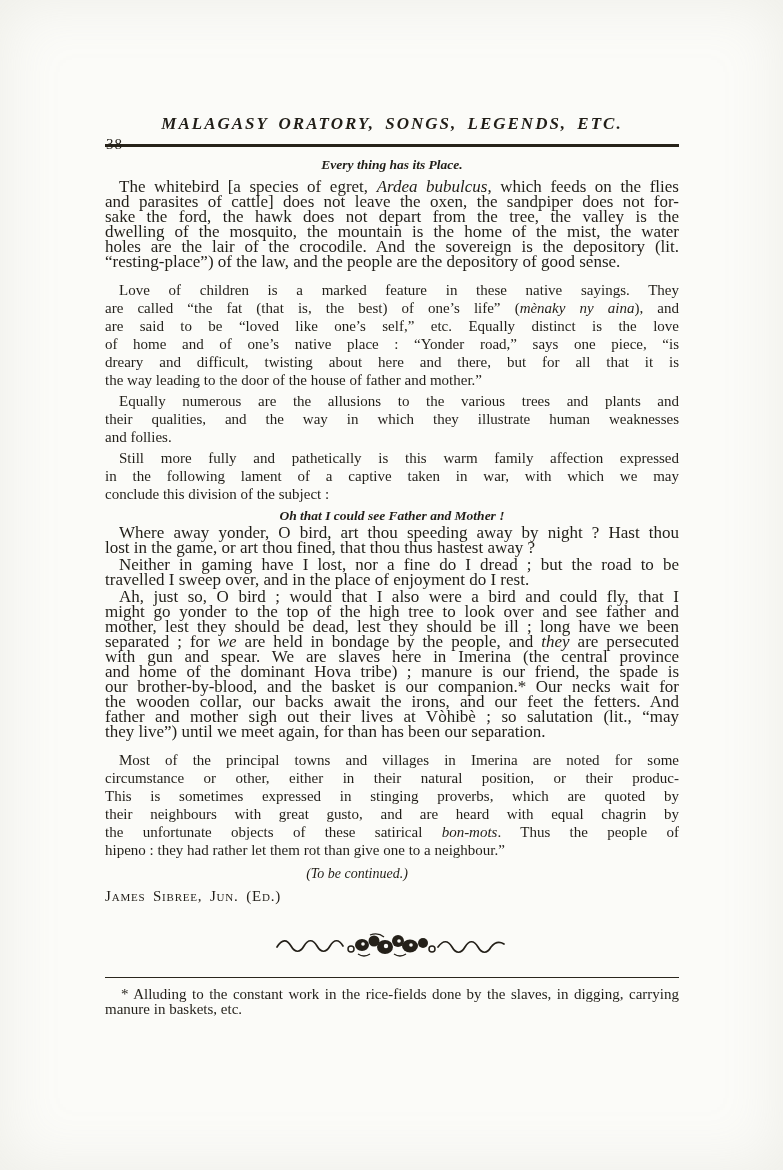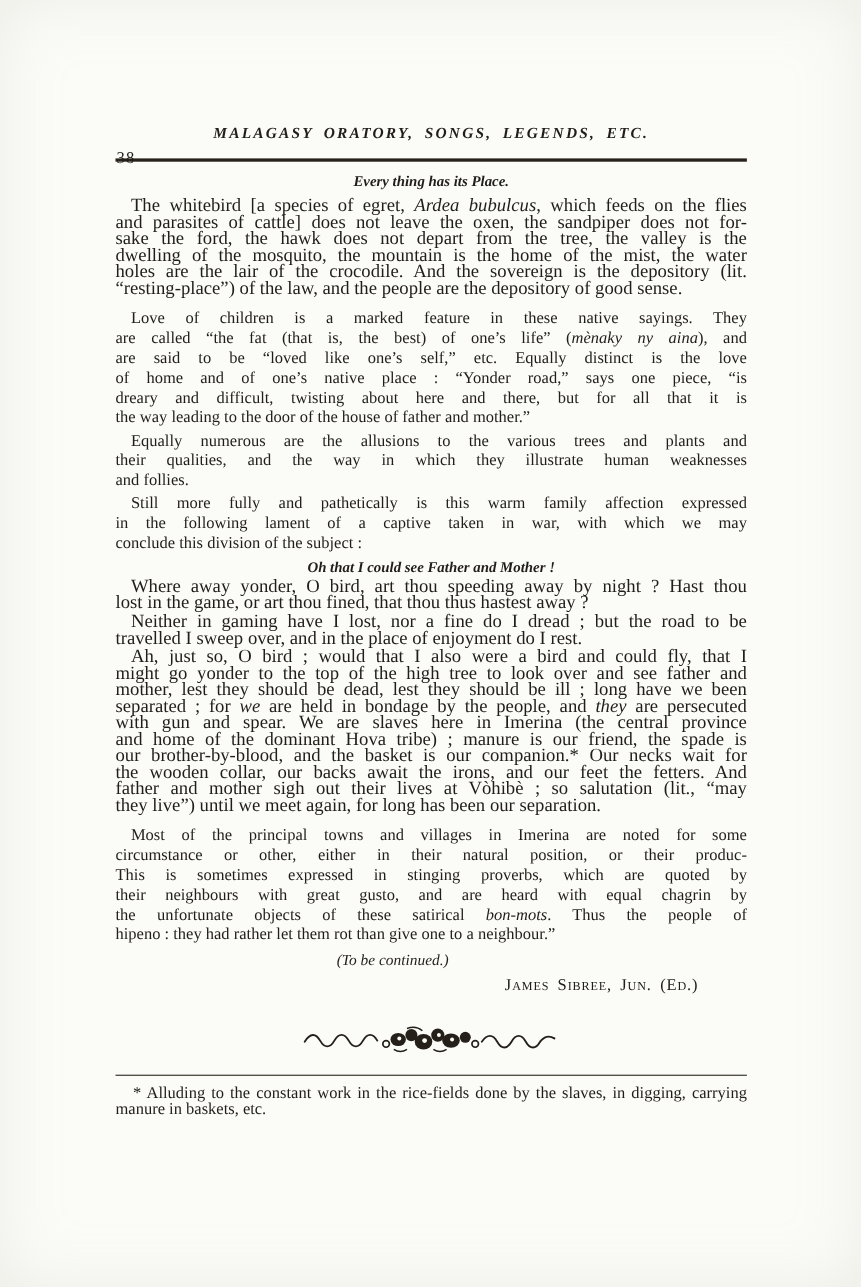--- a/index.html
+++ b/index.html
@@ -25,21 +25,21 @@
   .header { position: relative; margin-top: 114px; height: 24px; }
   .page-number {
     position: absolute; left: 1px; top: 22px;
     font-size: 15px; letter-spacing: 1px;
   }
   .running-title {
     position: absolute; left: 50%; top: 0;
     transform: translateX(-50%);
     white-space: nowrap;
     font-style: italic; font-weight: bold;
-    font-size: 14px; letter-spacing: 2px; word-spacing: 4px;
+    font-size: 17px; letter-spacing: 2px; word-spacing: 4px;
   }
   .header-rule { margin-top: 6px; height: 2.5px; background: #262219; }
 
   
   .block { margin: 0; }
   .line { text-align: justify; text-align-last: justify; }
   .line.last { text-align-last: left; }
   .line.first { text-indent: 14px; }
 
   .para.small { font-size: 17px; line-height: 15px; }
@@ -56,21 +56,21 @@
   .b-heading-lament { margin-top: 5px; margin-bottom: 2px; }
   .para.small + .para.small { margin-top: 2px; }
 
   .continued {
     margin-top: 7px;
     text-align: center; padding-right: 70px;
     font-style: italic; font-size: 14px; line-height: 16px;
   }
   .signature {
     margin-top: 5px;
-    text-align: right; padding-right: 44px;
+    padding-right: 44px;
     font-variant: small-caps;
     font-size: 15px; line-height: 18px;
     letter-spacing: 0.8px; word-spacing: 3px;
   }
 
   .ornament-wrap { margin-top: 27px; text-align: center; height: 26px; }
 
   .footnote-rule { margin-top: 19px; height: 1.5px; background: #2a261d; }
   .footnote { margin-top: 9px; font-size: 15px; line-height: 15px; }
   .footnote .line.first { text-indent: 16px; }
@@ -127,21 +127,21 @@
         <div class="block para small b-lament-stanza-3">
           <div class="line first">Ah, just so, O bird ; would that I also were a bird and could fly, that I</div>
           <div class="line">might go yonder to the top of the high tree to look over and see father and</div>
           <div class="line">mother, lest they should be dead, lest they should be ill ; long have we been</div>
           <div class="line">separated ; for <i>we</i> are held in bondage by the people, and <i>they</i> are persecuted</div>
           <div class="line">with gun and spear. We are slaves here in Imerina (the central province</div>
           <div class="line">and home of the dominant Hova tribe) ; manure is our friend, the spade is</div>
           <div class="line">our brother-by-blood, and the basket is our companion.* Our necks wait for</div>
           <div class="line">the wooden collar, our backs await the irons, and our feet the fetters. And</div>
           <div class="line">father and mother sigh out their lives at Vòhibè ; so salutation (lit., “may</div>
-          <div class="line last">they live”) until we meet again, for long has been our separation.</div>
+          <div class="line last">they live”) until we meet again, for than has been our separation.</div>
         </div>
         <div class="block para large b-para-imerina-towns">
           <div class="line first">Most of the principal towns and villages in Imerina are noted for some</div>
           <div class="line">circumstance or other, either in their natural position, or their produc-</div>
           <div class="line">This is sometimes expressed in stinging proverbs, which are quoted by</div>
           <div class="line">their neighbours with great gusto, and are heard with equal chagrin by</div>
           <div class="line">the unfortunate objects of these satirical <i>bon-mots</i>. Thus the people of</div>
           <div class="line last">hipeno : they had rather let them rot than give one to a neighbour.”</div>
         </div>
         <div class="block continued b-to-be-continued">(To be continued.)</div>

